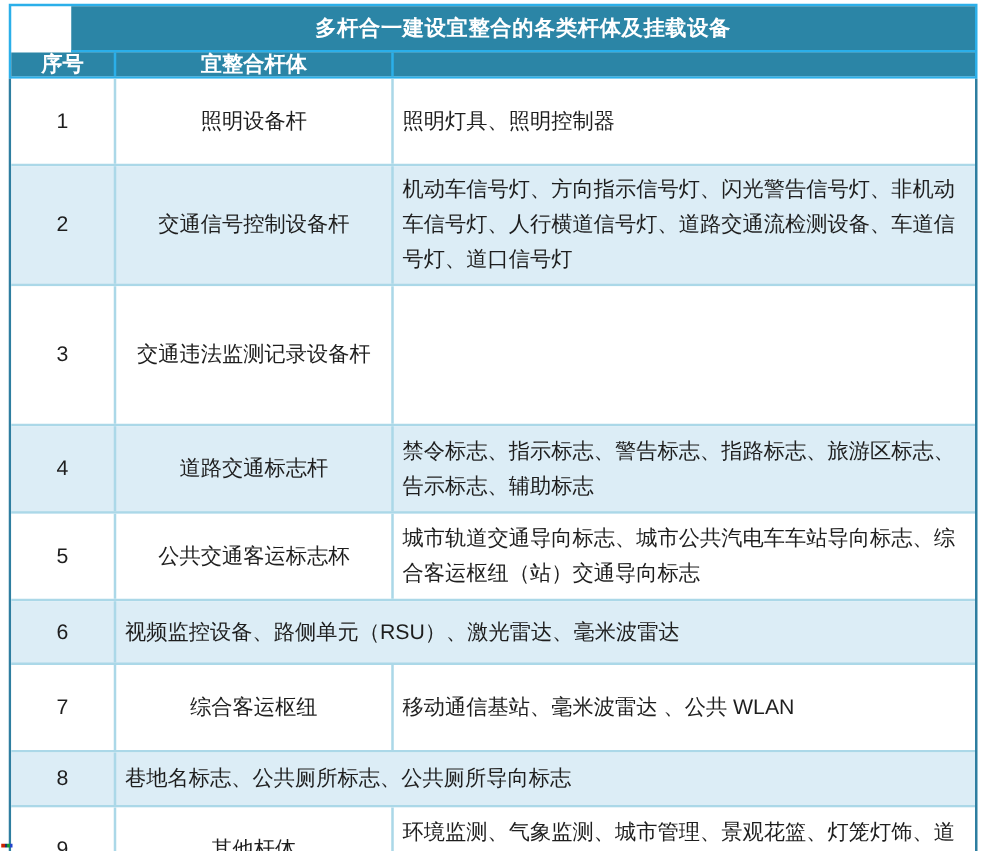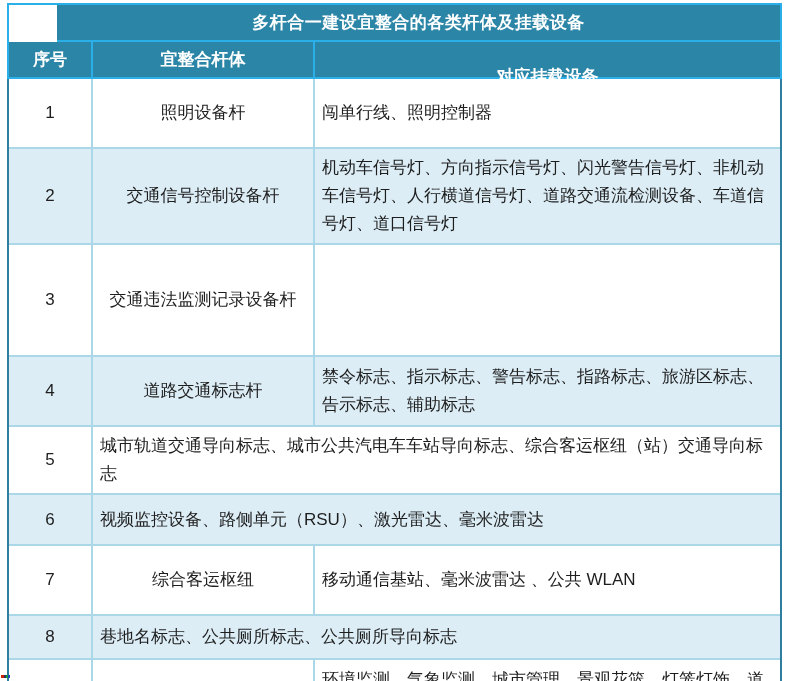--- a/index.html
+++ b/index.html
@@ -35,21 +35,21 @@
     font-size: 17px;
     font-weight: bold;
     display: flex;
     align-items: center;
     justify-content: center;
     letter-spacing: 0.5px;
     border-bottom: 2px solid var(--head-border);
     margin-left: 48px;
   }
   .header-row {
-    height: 35px;
+    height: 19px;
     background: var(--header-bg);
     display: flex;
     font-family: Liberation Serif, serif;
   }
   .hcell {
     color: var(--header-text);
     font-size: 17px;
     font-weight: bold;
     display: flex;
     align-items: center;
@@ -113,38 +113,39 @@
       <div class="hcell col1">序号</div>
       <div class="hcell col2">宜整合杆体</div>
       <div class="hcell col3">对应挂载设备</div>
     </div>
   </div>
 
   <div class="body-section">
     <div class="trow">
       <div class="cell c1 col1">1</div>
       <div class="cell c2 col2">照明设备杆</div>
-      <div class="cell c3 col3">闯单行线、照明控制器</div>
+      <div class="cell c3 col3">照明灯具、照明控制器</div>
     </div>
     <div class="trow">
       <div class="cell c1 col1">2</div>
       <div class="cell c2 col2">交通信号控制设备杆</div>
       <div class="cell c3 col3">机动车信号灯、方向指示信号灯、闪光警告信号灯、非机动车信号灯、人行横道信号灯、道路交通流检测设备、车道信号灯、道口信号灯</div>
     </div>
     <div class="trow">
       <div class="cell c1 col1">3</div>
       <div class="cell c2 col2">交通违法监测记录设备杆</div>
     </div>
     <div class="trow">
       <div class="cell c1 col1">4</div>
       <div class="cell c2 col2">道路交通标志杆</div>
       <div class="cell c3 col3">禁令标志、指示标志、警告标志、指路标志、旅游区标志、告示标志、辅助标志</div>
     </div>
     <div class="trow">
       <div class="cell c1 col1">5</div>
+      <div class="cell c2 col2">公共交通客运标志杯</div>
       <div class="cell c3 col3">城市轨道交通导向标志、城市公共汽电车车站导向标志、综合客运枢纽（站）交通导向标志</div>
     </div>
     <div class="trow">
       <div class="cell c1 col1">6</div>
       <div class="cell c3 col3">视频监控设备、路侧单元（RSU）、激光雷达、毫米波雷达</div>
     </div>
     <div class="trow">
       <div class="cell c1 col1">7</div>
       <div class="cell c2 col2">综合客运枢纽</div>
       <div class="cell c3 col3">移动通信基站、毫米波雷达 、公共 WLAN</div>

